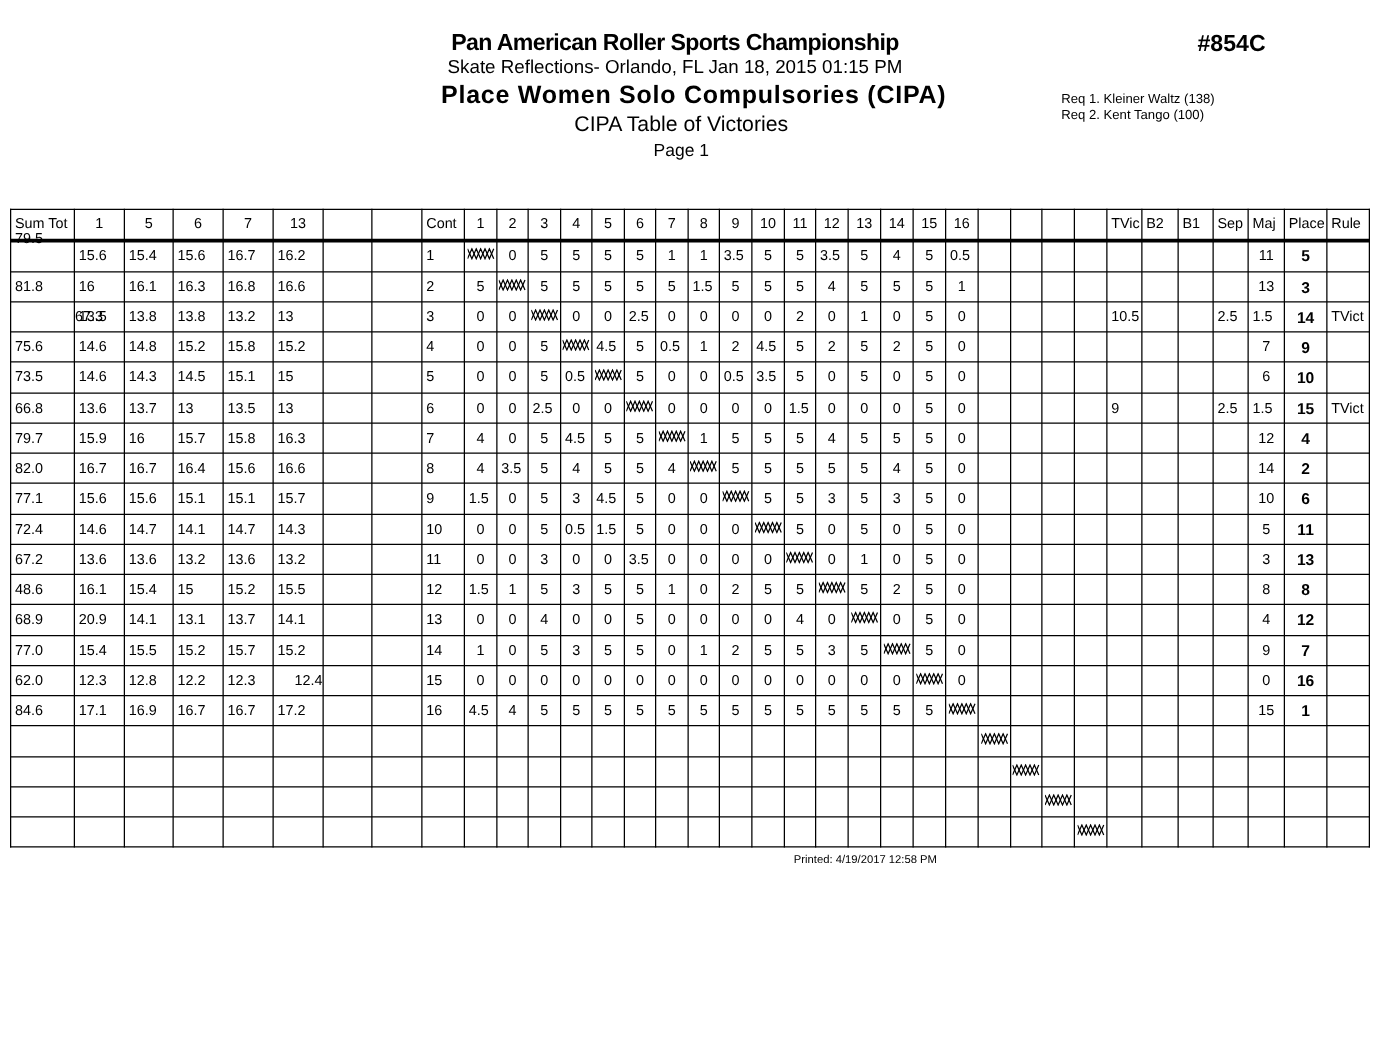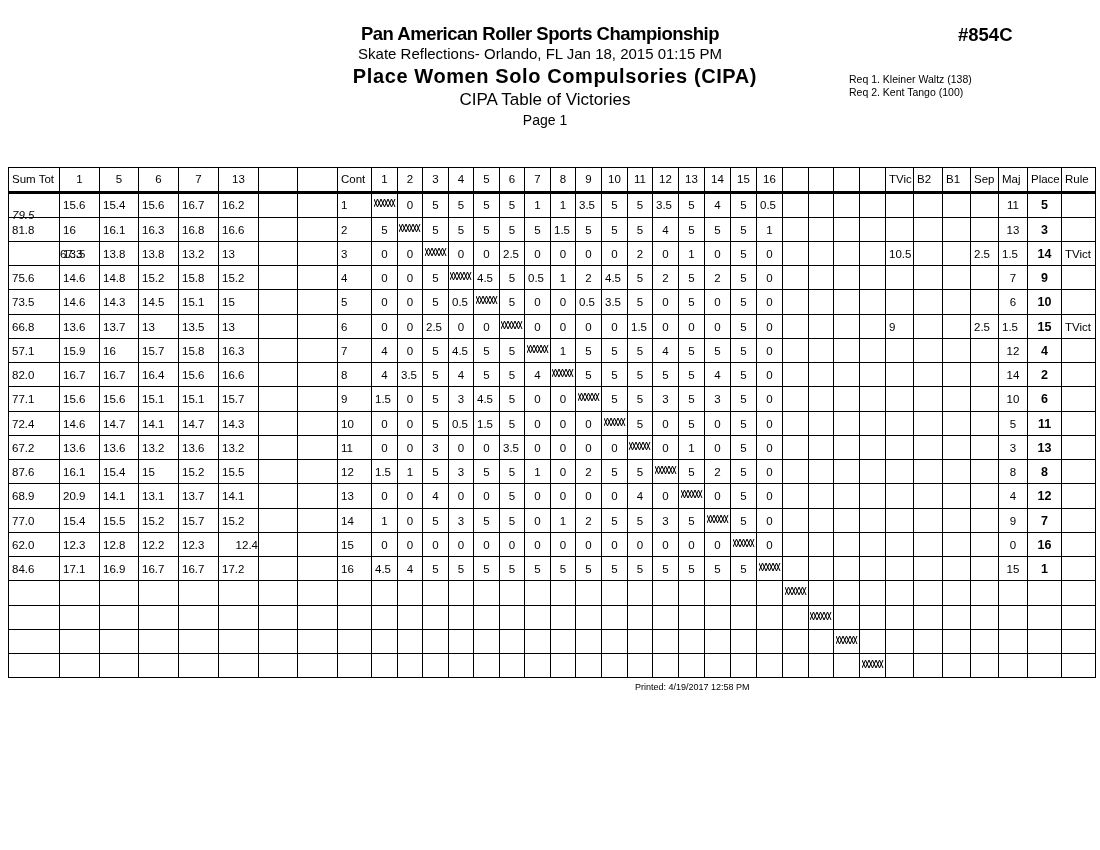--- a/index.html
+++ b/index.html
@@ -121,21 +121,21 @@
     <div class="cell c" style="left: 705px; width: 25px; top: 167px; height: 24px;">14</div>
     <div class="cell c" style="left: 731px; width: 25px; top: 167px; height: 24px;">15</div>
     <div class="cell c" style="left: 757px; width: 25px; top: 167px; height: 24px;">16</div>
     <div class="cell l" style="left: 886px; width: 27px; top: 167px; height: 24px;">TVic</div>
     <div class="cell l" style="left: 914px; width: 28px; top: 167px; height: 24px;">B2</div>
     <div class="cell l" style="left: 943px; width: 27px; top: 167px; height: 24px;">B1</div>
     <div class="cell l" style="left: 971px; width: 27px; top: 167px; height: 24px;">Sep</div>
     <div class="cell l" style="left: 999px; width: 28px; top: 167px; height: 24px;">Maj</div>
     <div class="cell l" style="left: 1028px; width: 33px; top: 167px; height: 24px;">Place</div>
     <div class="cell l" style="left: 1062px; width: 33px; top: 167px; height: 24px;">Rule</div>
-    <div class="cell l" style="left: 9px; width: 50px; top: 203px; height: 24px; font-style: italic;">79.5</div>
+    <div class="cell l" style="left: 9px; width: 50px; top: 179px; height: 24px;">79.5</div>
     <div class="cell l" style="left: 60px; width: 39px; top: 193px; height: 24px;">15.6</div>
     <div class="cell l" style="left: 100px; width: 38px; top: 193px; height: 24px;">15.4</div>
     <div class="cell l" style="left: 139px; width: 39px; top: 193px; height: 24px;">15.6</div>
     <div class="cell l" style="left: 179px; width: 39px; top: 193px; height: 24px;">16.7</div>
     <div class="cell l" style="left: 219px; width: 39px; top: 193px; height: 24px;">16.2</div>
     <div class="cell l" style="left: 338px; width: 33px; top: 193px; height: 24px;">1</div>
     <div class="cell c" style="left: 372px; width: 25px; top: 193px; height: 24px; display: flex; align-items: center; justify-content: center;">
       <span class="xxx"><svg width="22" height="10" viewBox="0 0 22 10">
           <polyline points="0,1 3.5,9 7,1 10.5,9 14,1 17.5,9 21,1" fill="none" stroke="#000" stroke-width="1"></polyline>
           <polyline points="0,9 3.5,1 7,9 10.5,1 14,9 17.5,1 21,9" fill="none" stroke="#000" stroke-width="1"></polyline>
@@ -331,21 +331,21 @@
     <div class="cell c" style="left: 705px; width: 25px; top: 315px; height: 23px;">0</div>
     <div class="cell c" style="left: 731px; width: 25px; top: 315px; height: 23px;">5</div>
     <div class="cell c" style="left: 757px; width: 25px; top: 315px; height: 23px;">0</div>
     <div class="cell l" style="left: 886px; width: 27px; top: 315px; height: 23px;">9</div>
     <div class="cell l" style="left: 914px; width: 28px; top: 315px; height: 23px;"></div>
     <div class="cell l" style="left: 943px; width: 27px; top: 315px; height: 23px;"></div>
     <div class="cell l" style="left: 971px; width: 27px; top: 315px; height: 23px;">2.5</div>
     <div class="cell l" style="left: 999px; width: 28px; top: 315px; height: 23px;">1.5</div>
     <div class="cell c bold" style="left: 1028px; width: 33px; top: 315px; height: 23px;">15</div>
     <div class="cell l" style="left: 1062px; width: 33px; top: 315px; height: 23px;">TVict</div>
-    <div class="cell l" style="left: 9px; width: 50px; top: 339px; height: 23px;">57.1</div>
+    <div class="cell l" style="left: 9px; width: 50px; top: 339px; height: 23px;">79.7</div>
     <div class="cell l" style="left: 60px; width: 39px; top: 339px; height: 23px;">15.9</div>
     <div class="cell l" style="left: 100px; width: 38px; top: 339px; height: 23px;">16</div>
     <div class="cell l" style="left: 139px; width: 39px; top: 339px; height: 23px;">15.7</div>
     <div class="cell l" style="left: 179px; width: 39px; top: 339px; height: 23px;">15.8</div>
     <div class="cell l" style="left: 219px; width: 39px; top: 339px; height: 23px;">16.3</div>
     <div class="cell l" style="left: 338px; width: 33px; top: 339px; height: 23px;">7</div>
     <div class="cell c" style="left: 372px; width: 25px; top: 339px; height: 23px;">4</div>
     <div class="cell c" style="left: 398px; width: 24px; top: 339px; height: 23px;">0</div>
     <div class="cell c" style="left: 423px; width: 25px; top: 339px; height: 23px;">5</div>
     <div class="cell l" style="left: 449px; width: 24px; top: 339px; height: 23px;">4.5</div>
@@ -506,21 +506,21 @@
     <div class="cell c" style="left: 705px; width: 25px; top: 436px; height: 23px;">0</div>
     <div class="cell c" style="left: 731px; width: 25px; top: 436px; height: 23px;">5</div>
     <div class="cell c" style="left: 757px; width: 25px; top: 436px; height: 23px;">0</div>
     <div class="cell l" style="left: 886px; width: 27px; top: 436px; height: 23px;"></div>
     <div class="cell l" style="left: 914px; width: 28px; top: 436px; height: 23px;"></div>
     <div class="cell l" style="left: 943px; width: 27px; top: 436px; height: 23px;"></div>
     <div class="cell l" style="left: 971px; width: 27px; top: 436px; height: 23px;"></div>
     <div class="cell c" style="left: 999px; width: 28px; top: 436px; height: 23px;">3</div>
     <div class="cell c bold" style="left: 1028px; width: 33px; top: 436px; height: 23px;">13</div>
     <div class="cell l" style="left: 1062px; width: 33px; top: 436px; height: 23px;"></div>
-    <div class="cell l" style="left: 9px; width: 50px; top: 460px; height: 23px;">87.6</div>
+    <div class="cell l" style="left: 9px; width: 50px; top: 460px; height: 23px;">48.6</div>
     <div class="cell l" style="left: 60px; width: 39px; top: 460px; height: 23px;">16.1</div>
     <div class="cell l" style="left: 100px; width: 38px; top: 460px; height: 23px;">15.4</div>
     <div class="cell l" style="left: 139px; width: 39px; top: 460px; height: 23px;">15</div>
     <div class="cell l" style="left: 179px; width: 39px; top: 460px; height: 23px;">15.2</div>
     <div class="cell l" style="left: 219px; width: 39px; top: 460px; height: 23px;">15.5</div>
     <div class="cell l" style="left: 338px; width: 33px; top: 460px; height: 23px;">12</div>
     <div class="cell l" style="left: 372px; width: 25px; top: 460px; height: 23px;">1.5</div>
     <div class="cell c" style="left: 398px; width: 24px; top: 460px; height: 23px;">1</div>
     <div class="cell c" style="left: 423px; width: 25px; top: 460px; height: 23px;">5</div>
     <div class="cell c" style="left: 449px; width: 24px; top: 460px; height: 23px;">3</div>

